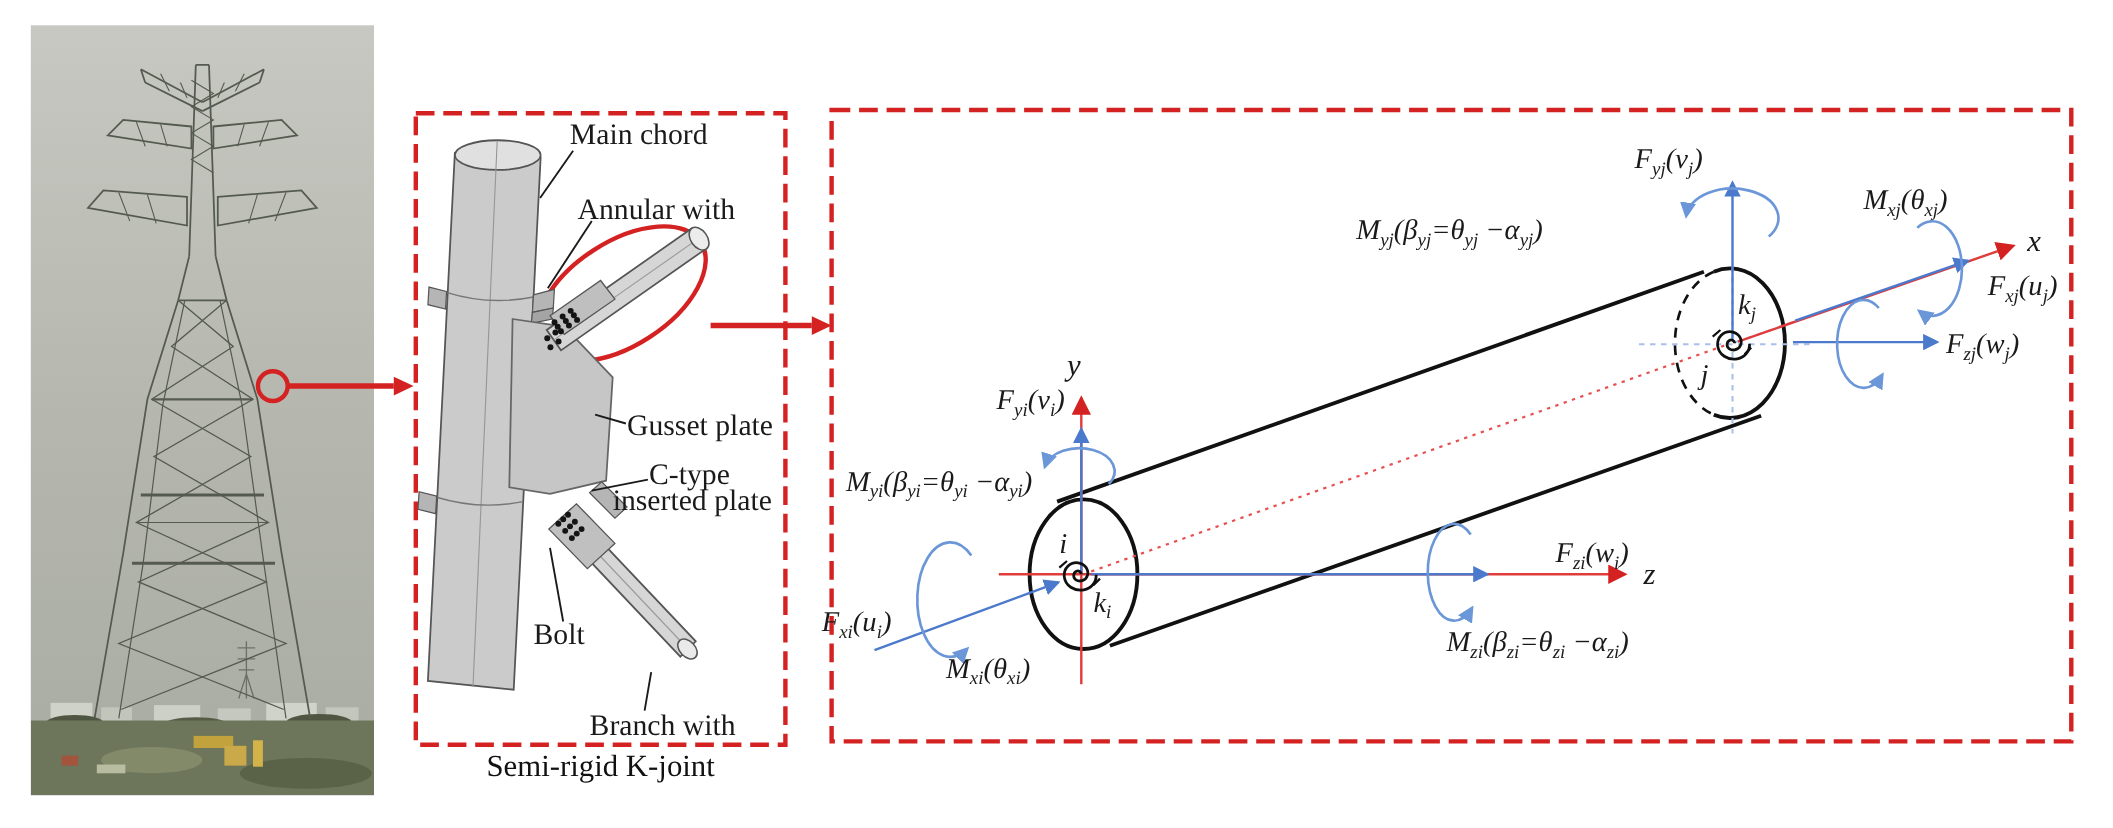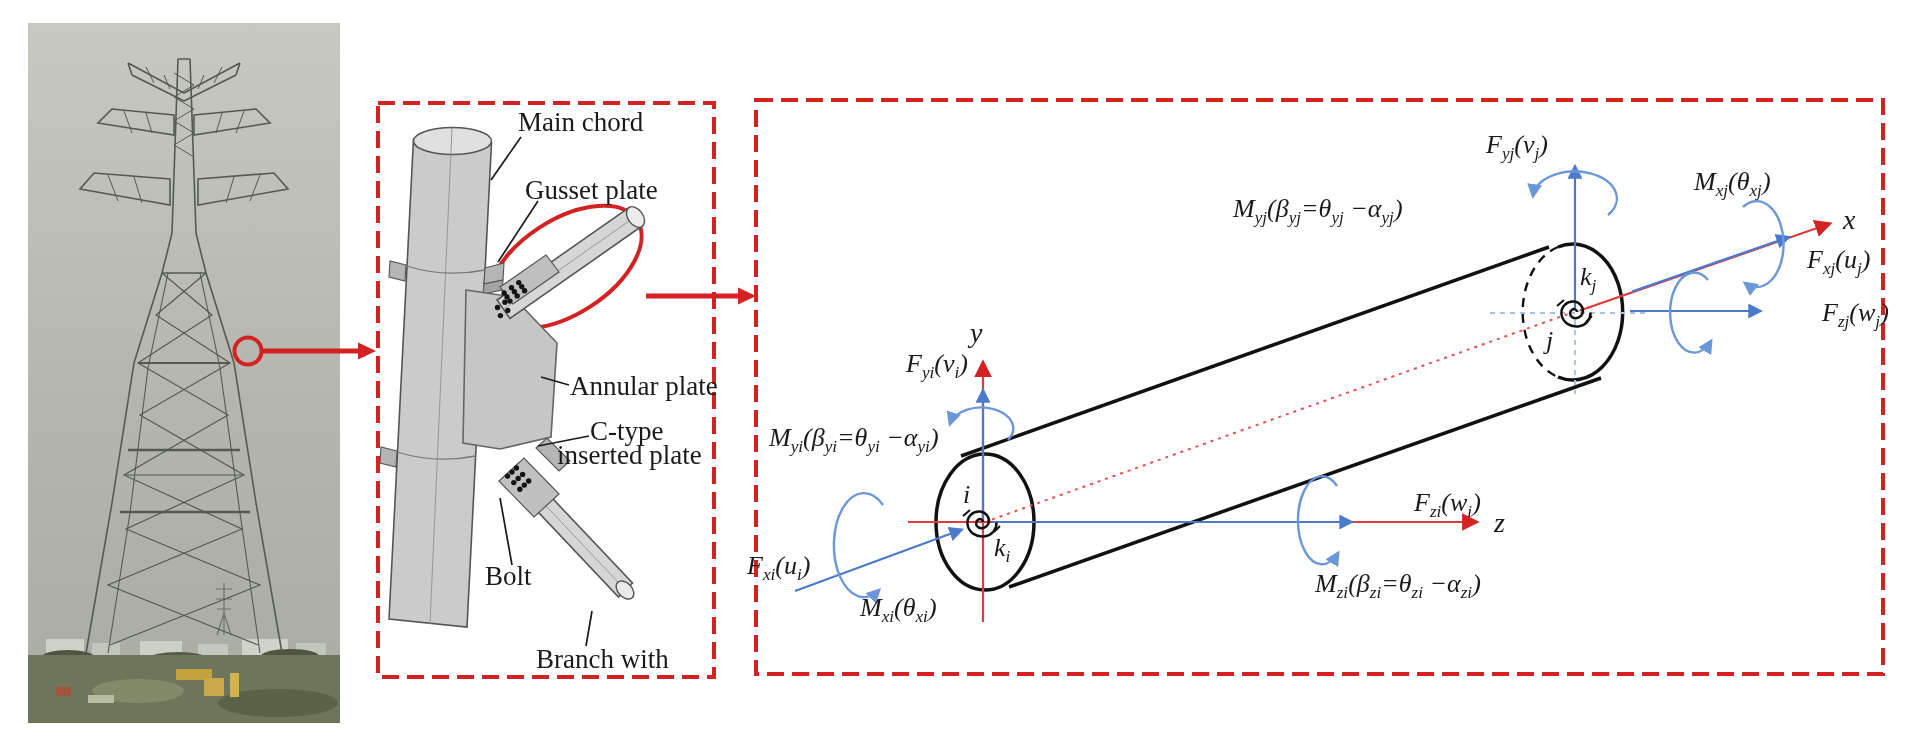--- a/index.html
+++ b/index.html
@@ -222,38 +222,39 @@
 
       <g fill="none" stroke="#101010" stroke-width="2.5">
         <path transform="translate(981 522)" d="M 2 0 C 2 -2.2 -0.5 -3.6 -2.5 -2.6 C -5.5 -1.1 -5.8 3.2 -2.9 5.1 C 1 7.6 6.3 5.4 7.6 1 C 9.2 -4.4 4.9 -9.8 -1 -10.4 C -8.2 -11.1 -14.3 -5.2 -13.5 2.2 C -12.6 10.6 -4.4 15.6 4.3 14.2 C 11 13.2 15.8 7.4 15.5 0.5"></path>
         <path transform="translate(1575 312)" d="M 2 0 C 2 -2.2 -0.5 -3.6 -2.5 -2.6 C -5.5 -1.1 -5.8 3.2 -2.9 5.1 C 1 7.6 6.3 5.4 7.6 1 C 9.2 -4.4 4.9 -9.8 -1 -10.4 C -8.2 -11.1 -14.3 -5.2 -13.5 2.2 C -12.6 10.6 -4.4 15.6 4.3 14.2 C 11 13.2 15.8 7.4 15.5 0.5"></path>
         <path d="M 963 516 L 970 510 M 994 532 L 1000 526 M 1557 306 L 1564 300 M 1586 322 L 1592 316" stroke-width="2"></path>
       </g>
     </g>
   </svg>
 
   <div class="lbl joint-lbl" style="left:518px;top:108px">Main chord</div>
-  <div class="lbl joint-lbl" style="left:525px;top:176px">Gusset plate</div>
-  <div class="lbl joint-lbl" style="left:570px;top:372px">Annular plate</div>
+  <div class="lbl joint-lbl" style="left:525px;top:176px">Annular with</div>
+  <div class="lbl joint-lbl" style="left:570px;top:372px">Gusset plate</div>
   <div class="lbl joint-lbl" style="left:590px;top:417px">C-type</div>
   <div class="lbl joint-lbl" style="left:557px;top:441px">inserted plate</div>
   <div class="lbl joint-lbl" style="left:485px;top:562px">Bolt</div>
   <div class="lbl joint-lbl" style="left:536px;top:645px">Branch with</div>
+  <div class="lbl caption" style="left:546px;top:682px">Semi-rigid K-joint</div>
 
   <div class="lbl math" style="left:906px;top:350px">F<sub>yi</sub>(v<sub>i</sub>)</div>
   <div class="lbl math" style="left:769px;top:424px">M<sub>yi</sub>(β<sub>yi</sub>=θ<sub>yi</sub> −α<sub>yi</sub>)</div>
   <div class="lbl math" style="left:747px;top:552px">F<sub>xi</sub>(u<sub>i</sub>)</div>
   <div class="lbl math" style="left:860px;top:594px">M<sub>xi</sub>(θ<sub>xi</sub>)</div>
   <div class="lbl math" style="left:1414px;top:489px">F<sub>zi</sub>(w<sub>i</sub>)</div>
   <div class="lbl math" style="left:1315px;top:570px">M<sub>zi</sub>(β<sub>zi</sub>=θ<sub>zi</sub> −α<sub>zi</sub>)</div>
   <div class="lbl math" style="left:1486px;top:131px">F<sub>yj</sub>(v<sub>j</sub>)</div>
   <div class="lbl math" style="left:1233px;top:195px">M<sub>yj</sub>(β<sub>yj</sub>=θ<sub>yj</sub> −α<sub>yj</sub>)</div>
   <div class="lbl math" style="left:1694px;top:168px">M<sub>xj</sub>(θ<sub>xj</sub>)</div>
   <div class="lbl math" style="left:1807px;top:246px">F<sub>xj</sub>(u<sub>j</sub>)</div>
-  <div class="lbl math" style="left:1822px;top:299px">F<sub>zj</sub>(w<sub>j</sub>)</div>
+  <div class="lbl math" style="left:1769px;top:299px">F<sub>zj</sub>(w<sub>j</sub>)</div>
   <div class="lbl axis" style="left:1843px;top:205px">x</div>
   <div class="lbl axis" style="left:970px;top:318px">y</div>
   <div class="lbl axis" style="left:1494px;top:508px">z</div>
   <div class="lbl math" style="left:963px;top:481px">i</div>
   <div class="lbl math" style="left:994px;top:534px">k<sub>i</sub></div>
   <div class="lbl math" style="left:1546px;top:327px">j</div>
   <div class="lbl math" style="left:1580px;top:263px">k<sub>j</sub></div>
 
 </div>
 

